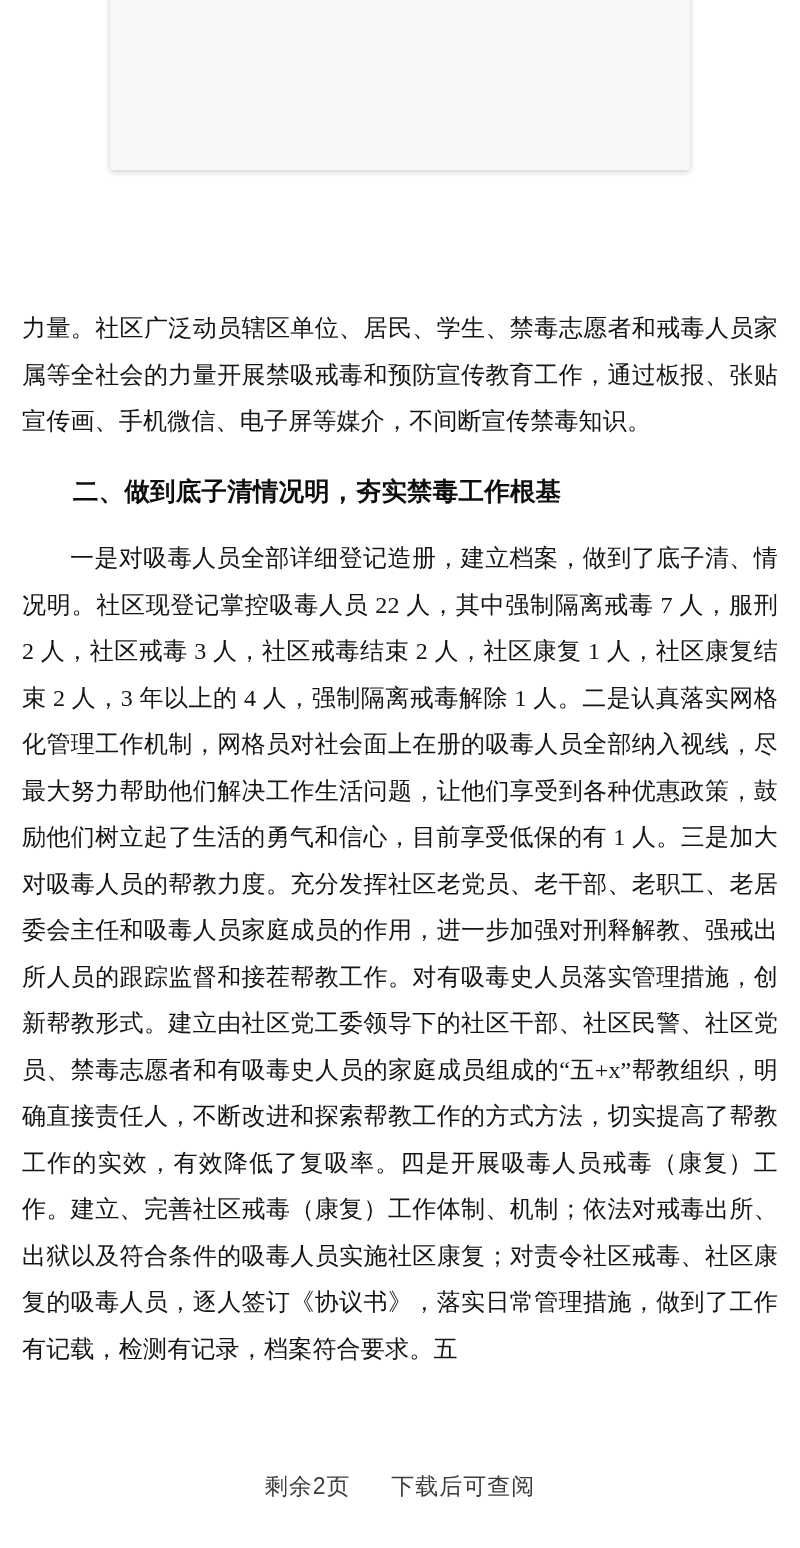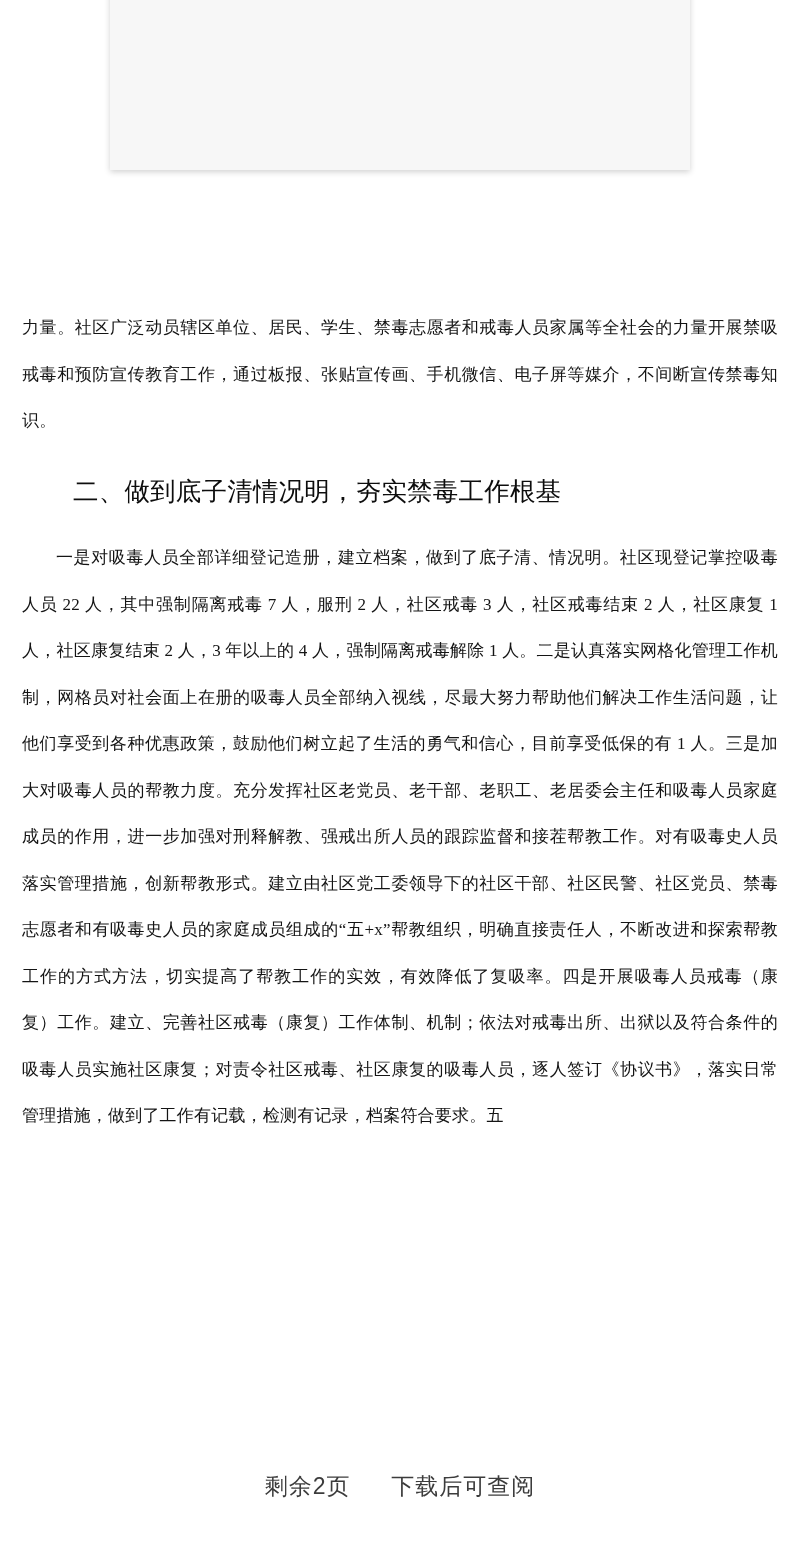--- a/index.html
+++ b/index.html
@@ -33,33 +33,33 @@
   
   .doc-body {
     position: absolute;
     left: 0;
     top: 305px;
     width: 800px;
     padding: 0 22px;
     box-sizing: border-box;
   }
   .para {
-    font-size: 17px;
+    font-size: 24px;
     line-height: 46.5px;
     text-align: justify;
     text-justify: inter-ideograph;
     margin: 0 0 4px 0;
     letter-spacing: 0.2px;
     color: #141414;
   }
   .para.indent { text-indent: 2em; }
   .heading {
     font-size: 25.5px;
     line-height: 46.5px;
-    font-weight: normal;
+    font-weight: bold;
     text-indent: 2em;
     margin: 24px 0 20px 0;
     color: #0d0d0d;
     letter-spacing: 0.2px;
   }
 
   
   .footer-notice {
     position: absolute;
     left: 0;

